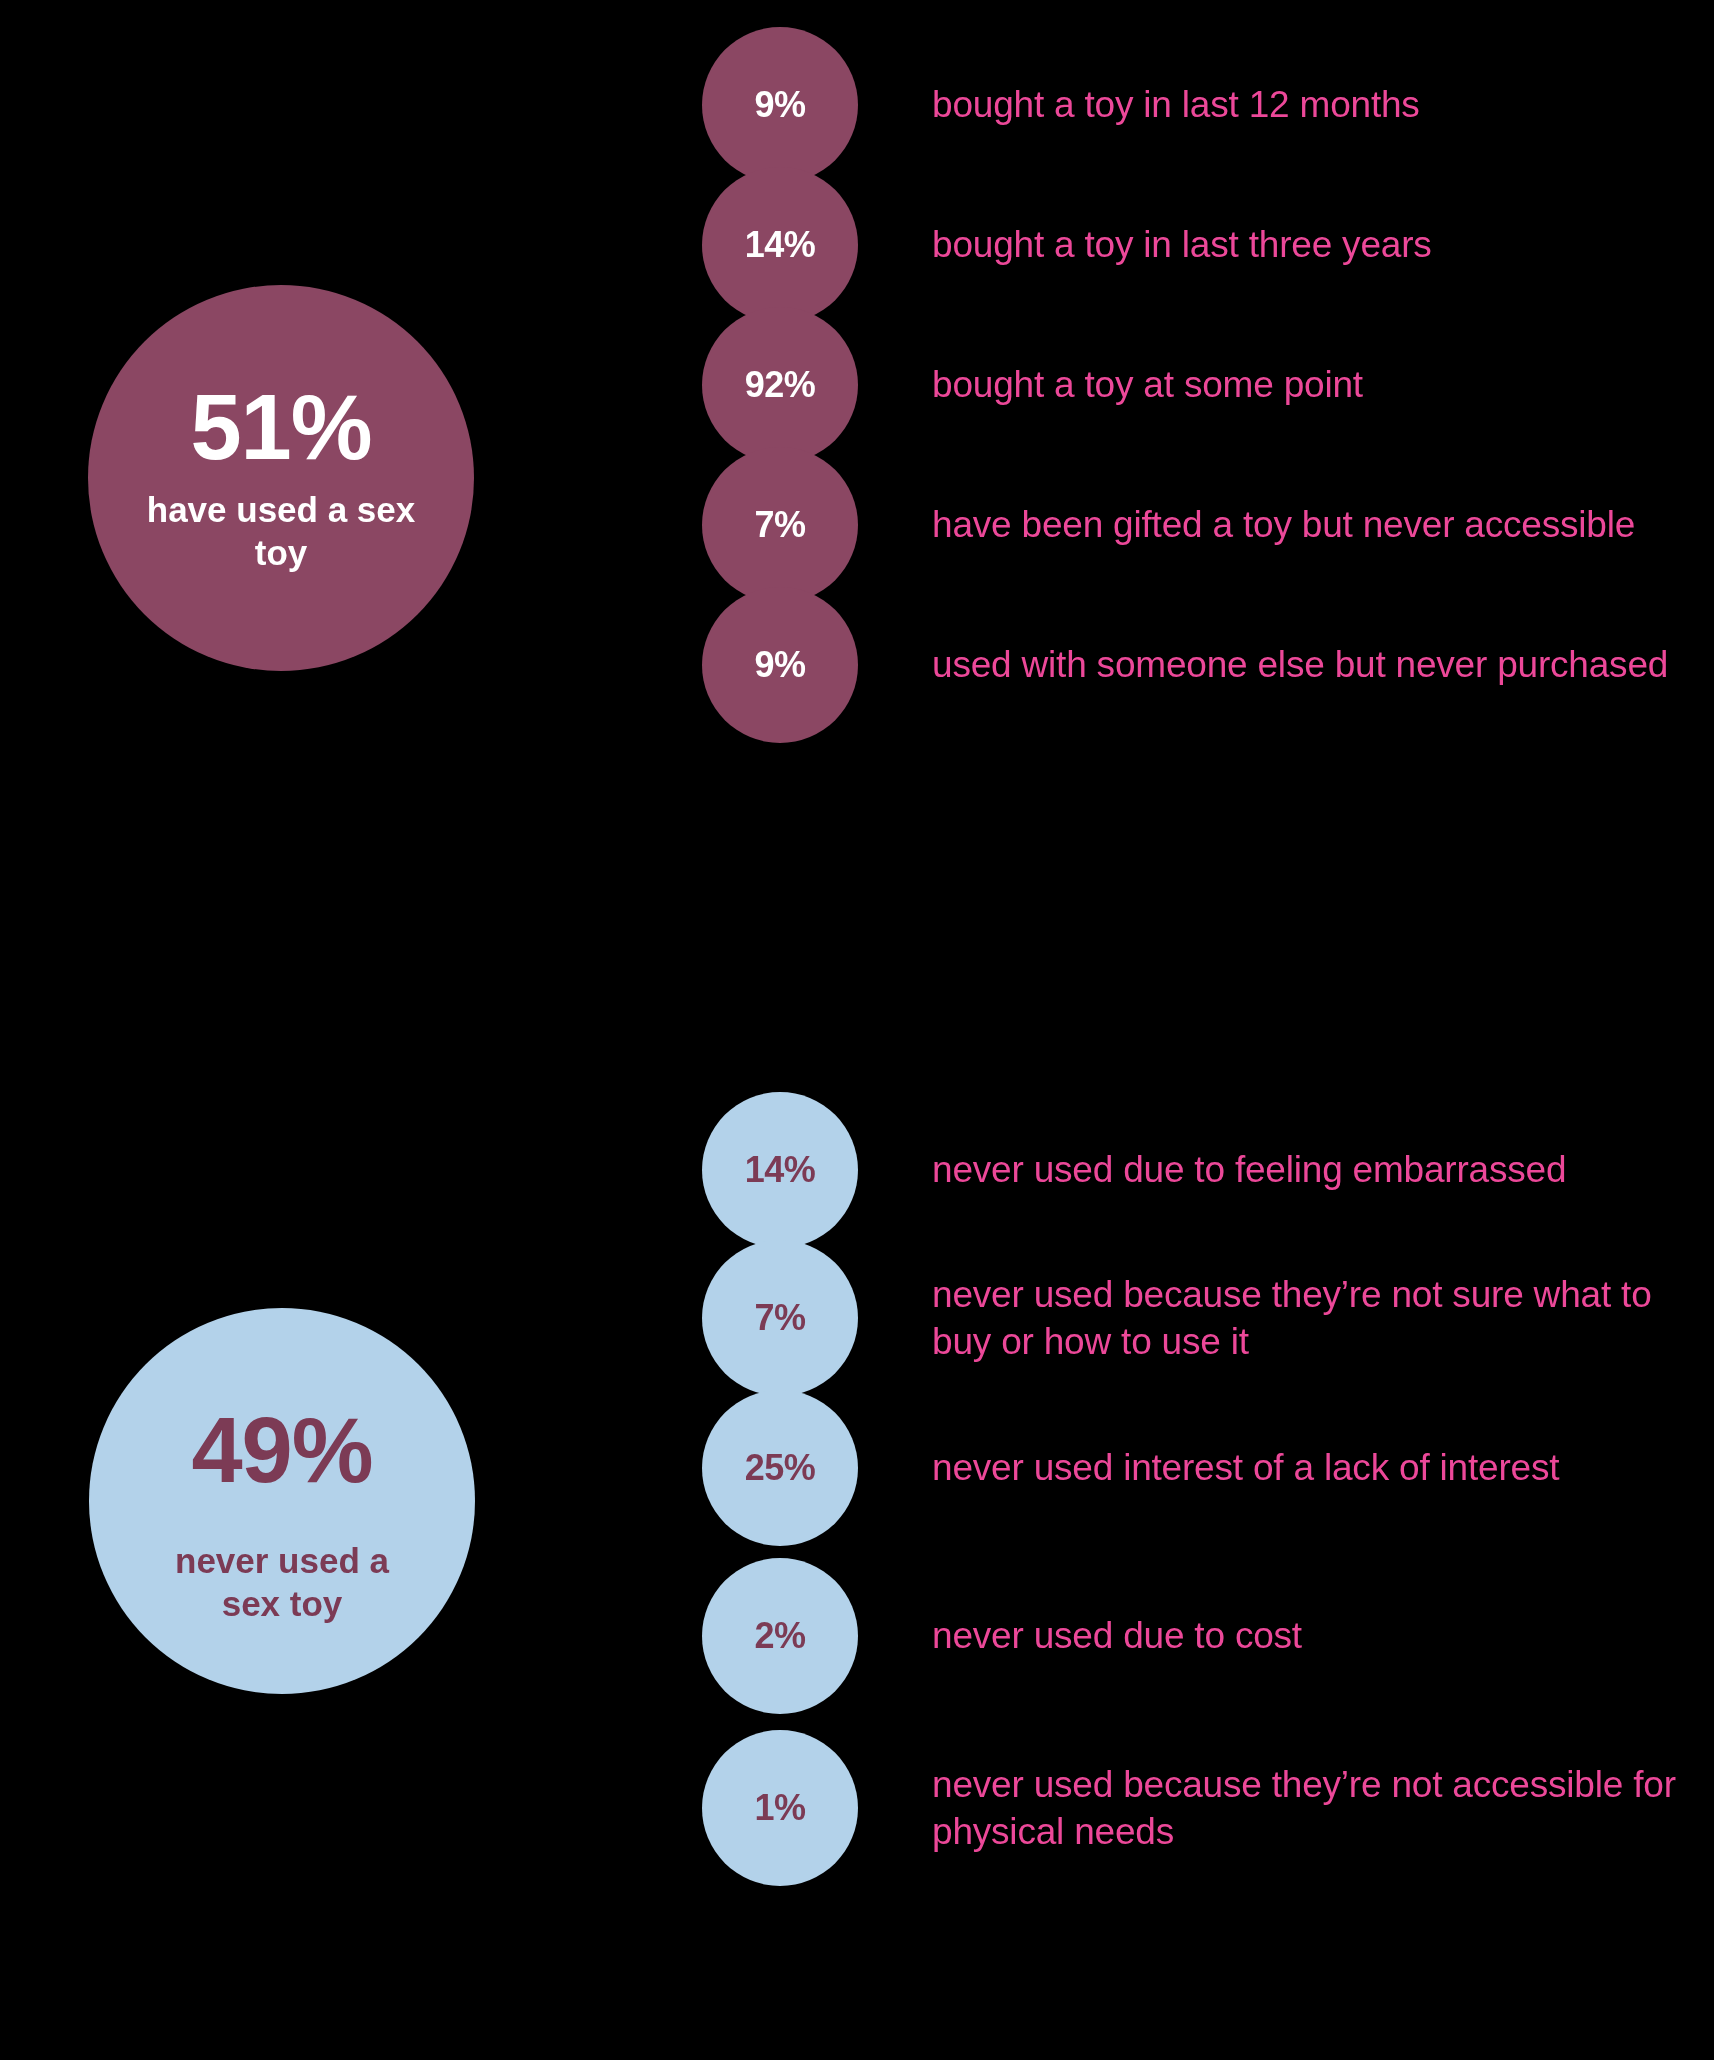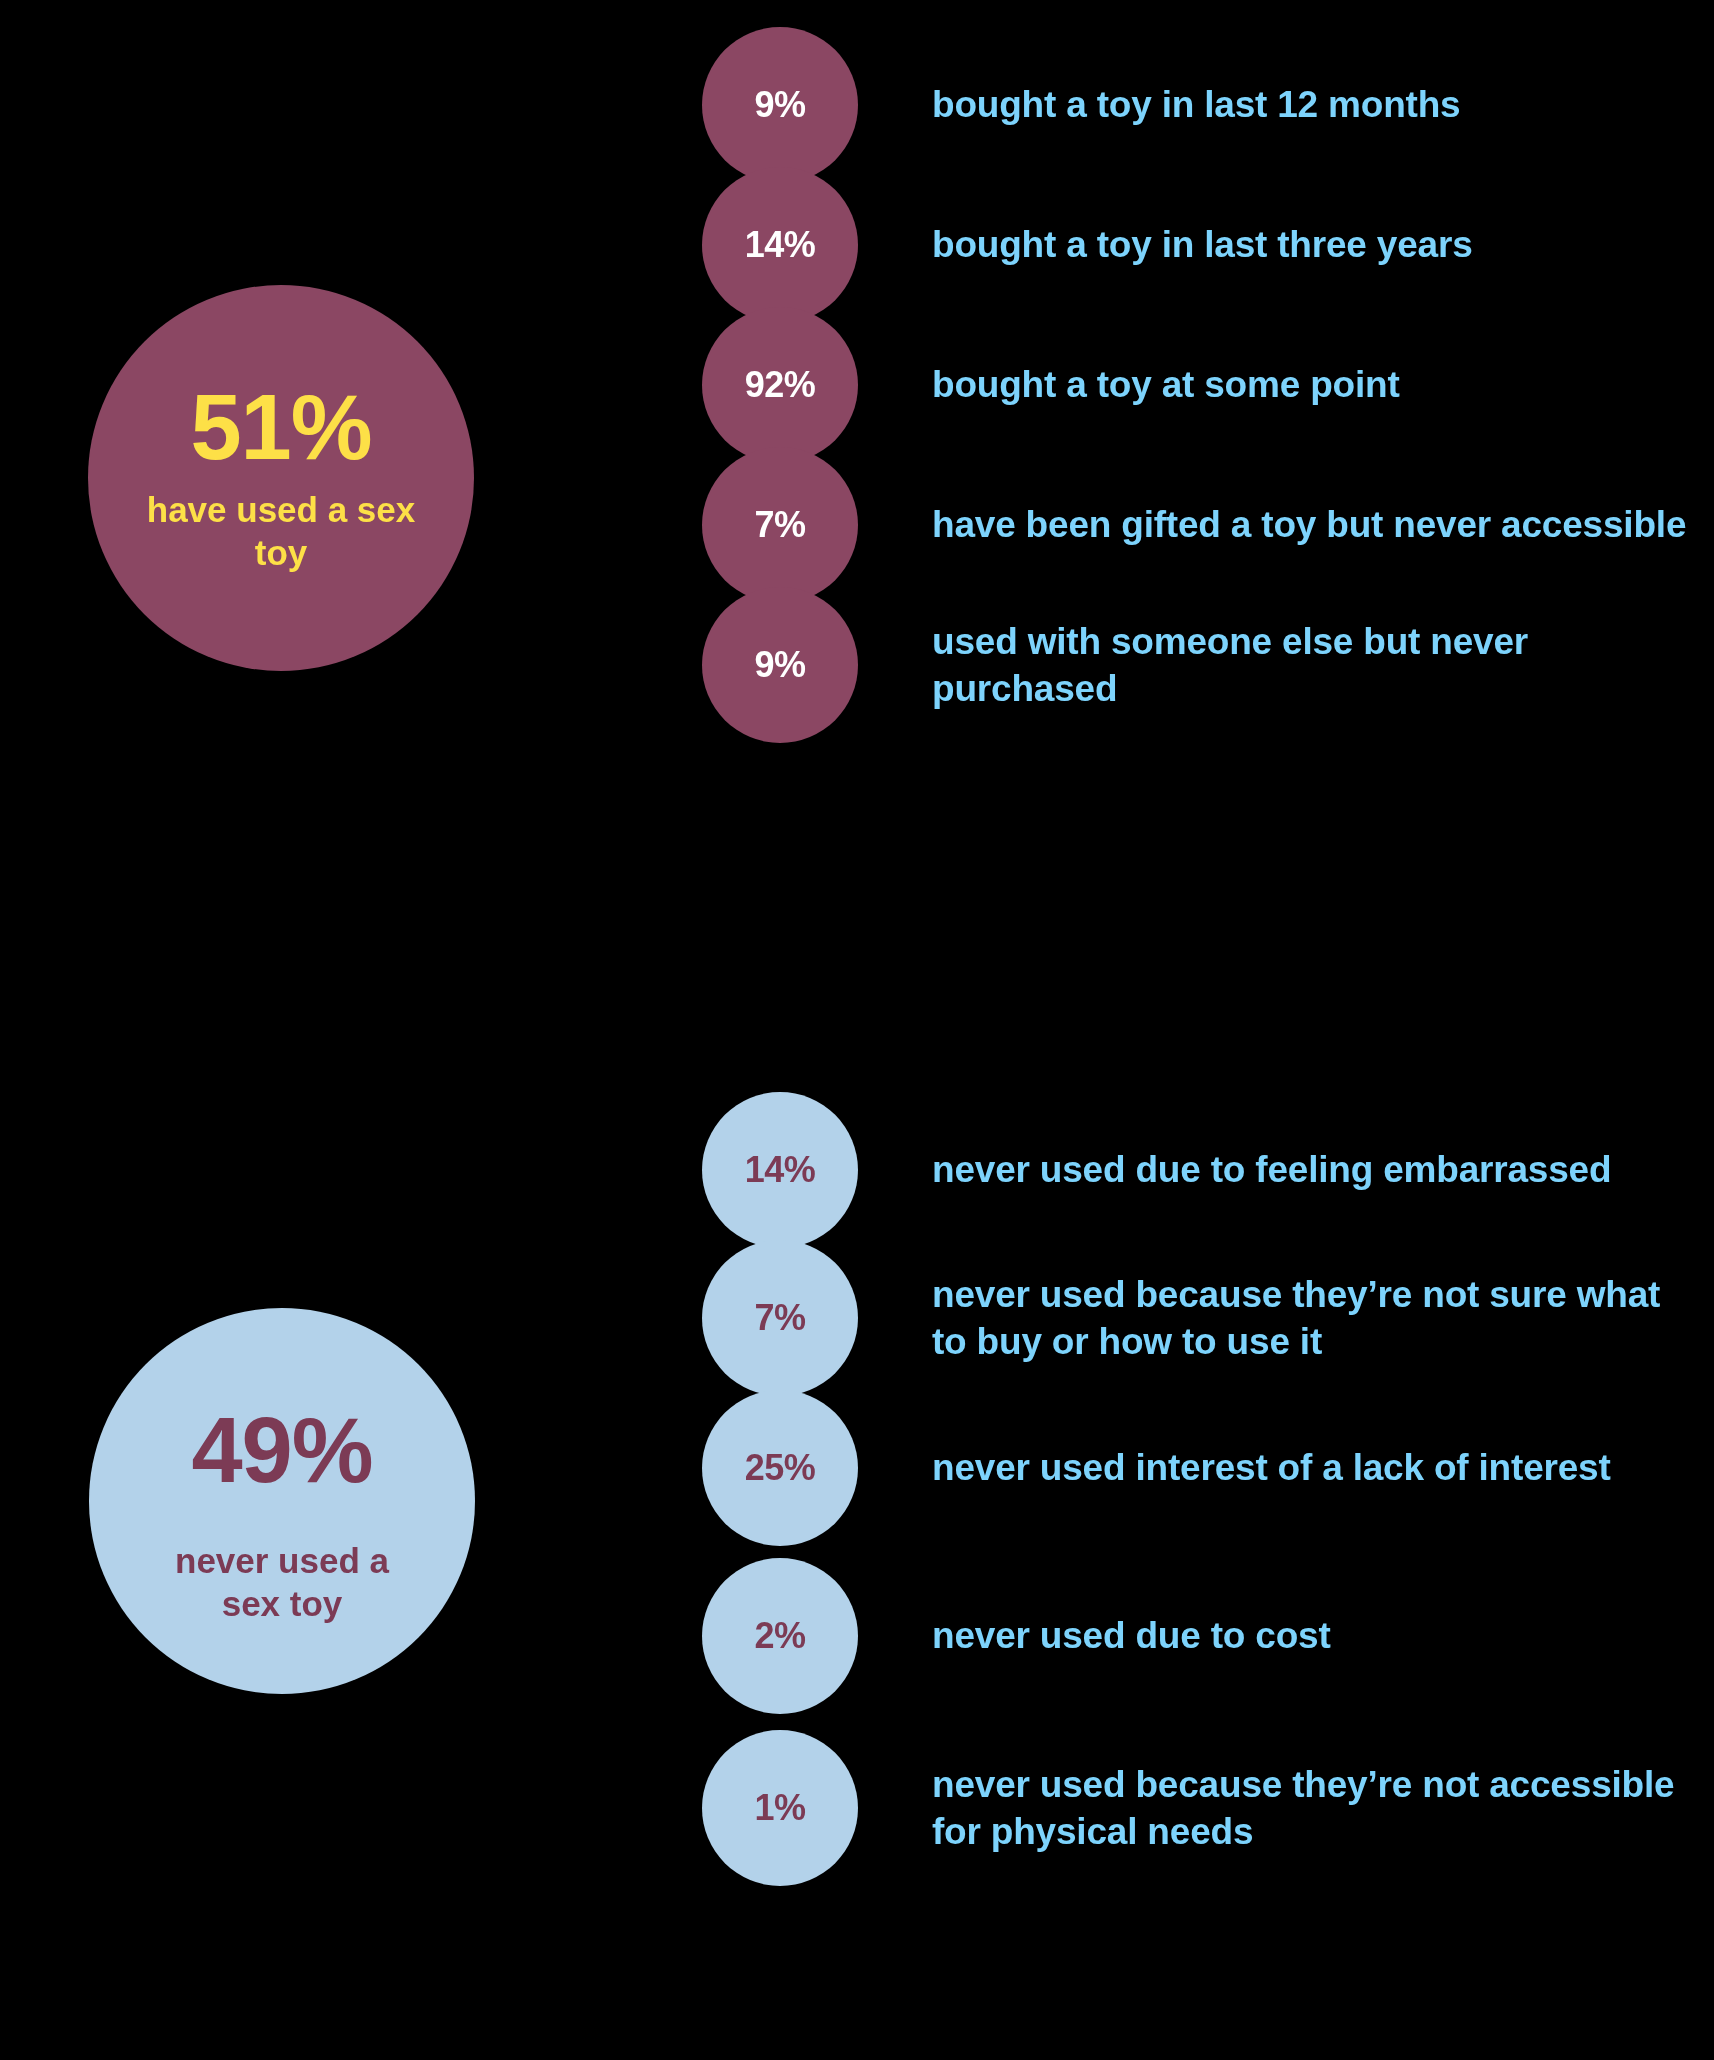--- a/index.html
+++ b/index.html
@@ -52,21 +52,21 @@
     margin-bottom: 16px;
   }
   .hero-label {
     font-size: 35px;
     font-weight: 700;
     line-height: 1.22;
     max-width: 280px;
     text-align: center;
   }
   .hero-used .hero-pct,
-  .hero-used .hero-label { color: #fde047; }
+  .hero-used .hero-label { color: #ffffff; }
   .hero-never .hero-pct,
   .hero-never .hero-label { color: #7C3B55; margin-top: 28px; }
 
   
   .rows {
     position: absolute;
     left: 0;
     top: 0;
     width: 100%;
   }
@@ -100,23 +100,23 @@
   }
   .row-label {
     position: absolute;
     left: 932px;
     width: 760px;
     top: 0;
     height: 156px;
     display: flex;
     align-items: center;
     font-size: 37px;
-    font-weight: 700;
+    font-weight: 400;
     line-height: 1.28;
-    color: #7dd3fc;
+    color: #ec4899;
     letter-spacing: -0.2px;
   }
 </style>
 </head>
 <body>
 
 <div class="stage">
 
   <div class="hero hero-used">
     <div class="hero-pct">51%</div>

